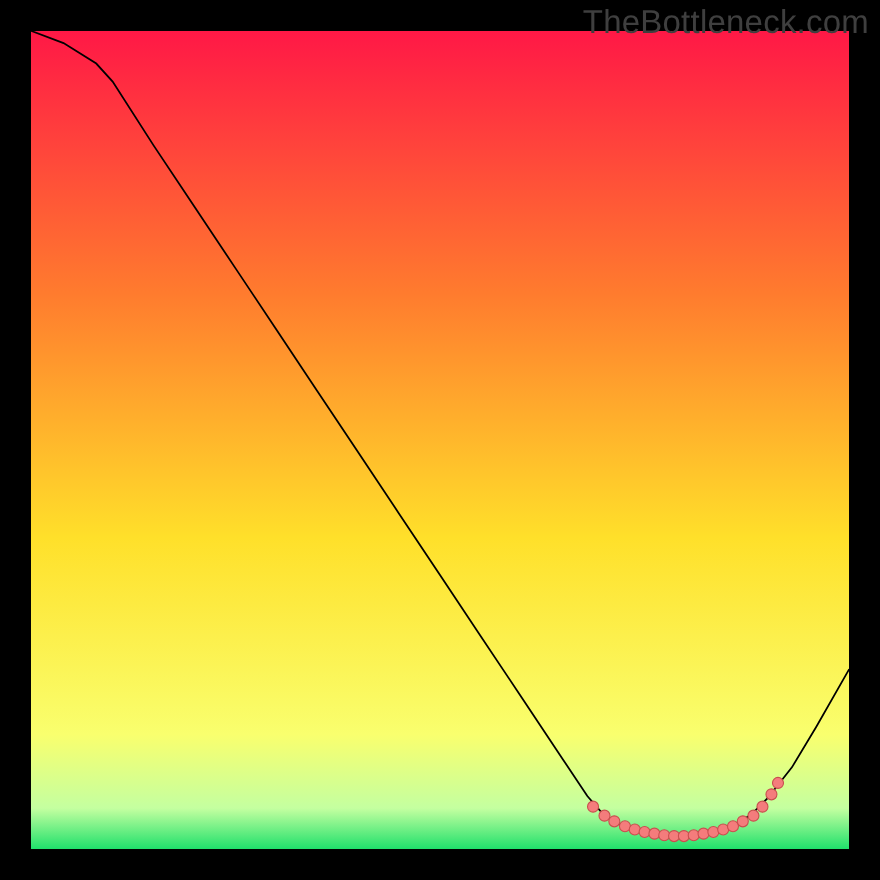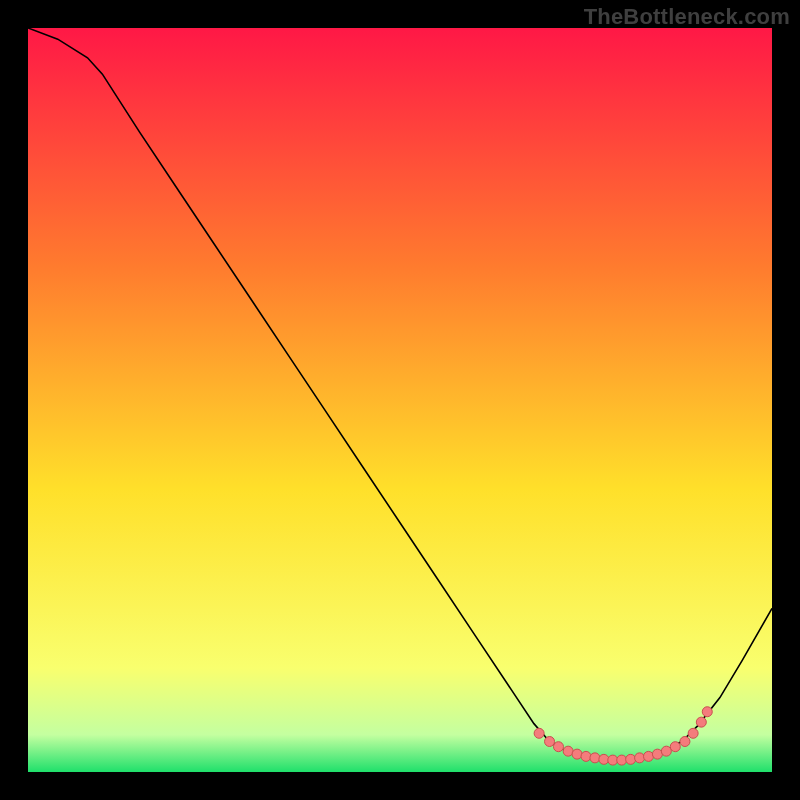--- a/index.html
+++ b/index.html
@@ -15,22 +15,22 @@
     position: relative;
     width: 800px;
     height: 800px;
     background: #000;
   }
   .watermark {
     position: absolute;
     top: 4px;
     right: 10px;
     color: #3f3f3f;
-    font-size: 22px;
-    font-weight: 700;
+    font-size: 30px;
+    font-weight: 400;
     letter-spacing: 0.2px;
     z-index: 5;
   }
   .plot-area {
     position: absolute;
     left: 28px;
     top: 28px;
     width: 744px;
     height: 744px;
     overflow: hidden;

